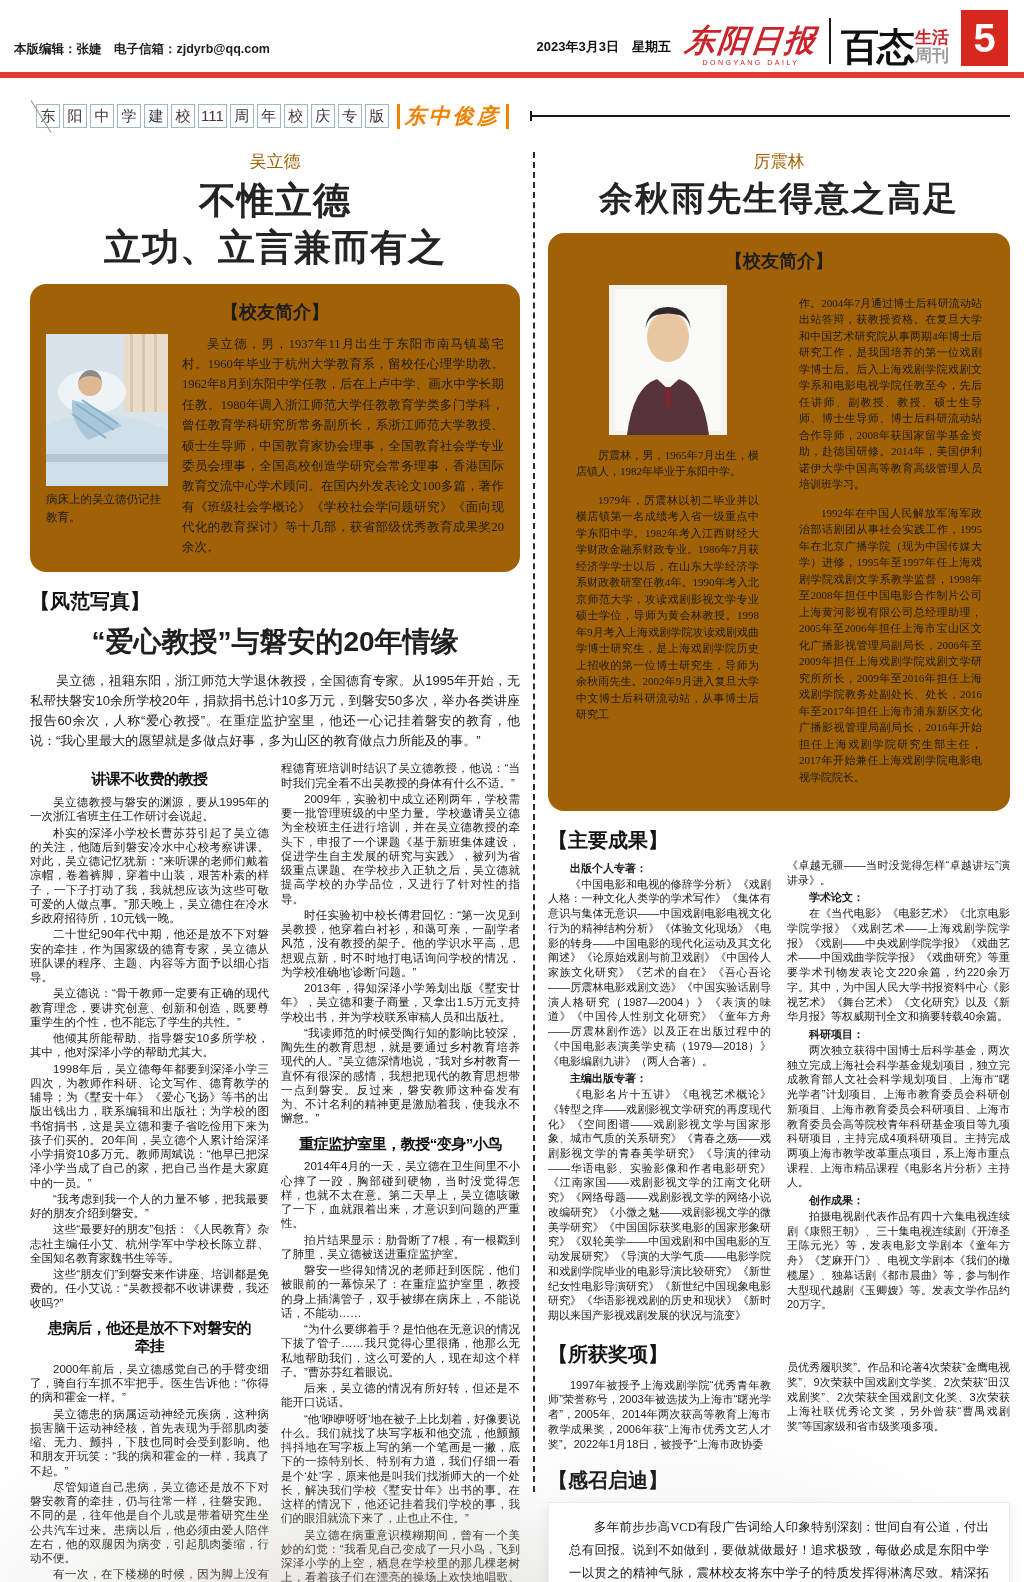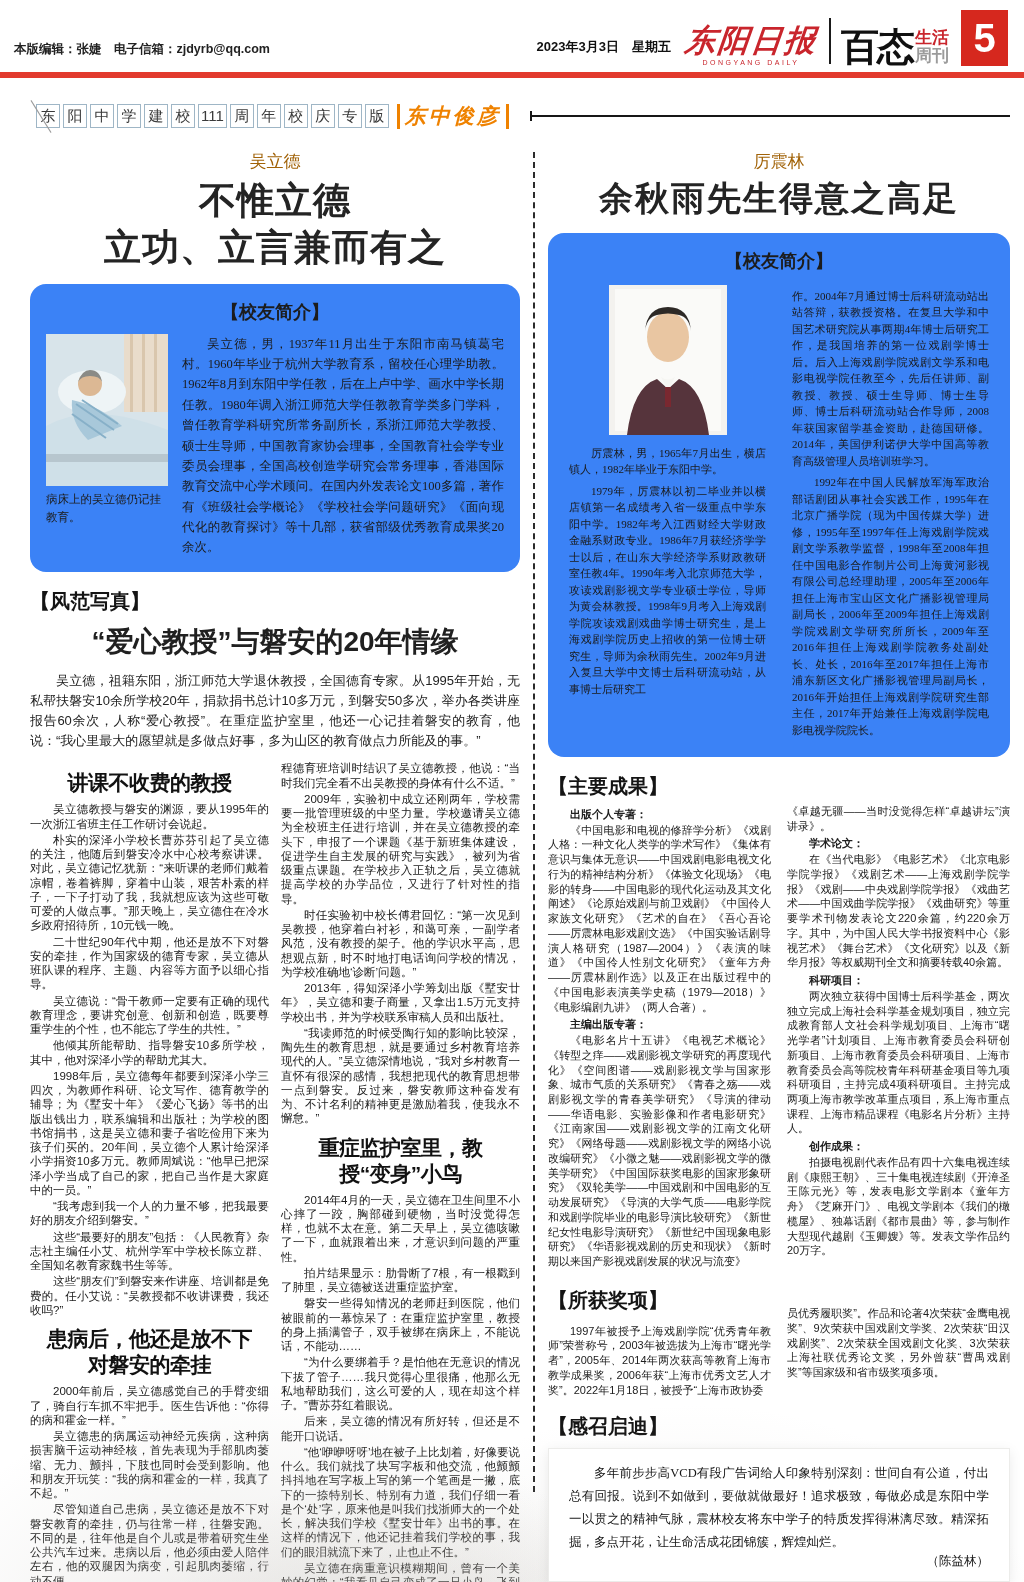--- a/index.html
+++ b/index.html
@@ -46,52 +46,52 @@
   .col-divider { position:absolute; left:503px; top:4px; height:1340px;
     border-left:2px dashed #2b2b2b; }
   .col-left  { position:absolute; left:0;   top:0; width:490px; }
   .col-right { position:absolute; left:518px; top:0; width:462px; }
 
   .kicker { text-align:center; font-size:17px; color:#a16207; margin:2px 0 4px; }
   .headline { text-align:center; font-size:37px; font-weight:bold; line-height:1.28;
     letter-spacing:1px; color:#242424; }
   .headline-r { font-size:34px; letter-spacing:2px; }
 
-  .profile-box { background:#3b82f6; border-radius:16px; padding:10px 16px 14px; margin-top:12px; }
+  .profile-box { background:#a16207; border-radius:16px; padding:10px 16px 14px; margin-top:12px; }
   .profile-label { text-align:center; font-weight:bold; font-size:18px; color:#1c1c1c; margin:6px 0 10px; }
   .profile-flex { display:flex; gap:14px; }
   .photo-wrap { width:122px; flex:none; }
   .photo-frame { width:122px; height:152px; overflow:hidden; }
   .photo-frame svg { display:block; }
   .photo-caption { font-family:"Liberation Serif", serif; font-size:11.5px; line-height:1.55;
     margin-top:5px; color:#1d1d1d; }
   .bio { font-family:"Liberation Serif", serif; font-size:12.5px; line-height:1.63;
     text-align:justify; text-indent:2em; color:#1b1b1b; }
 
   .section-label { font-size:20px; font-weight:bold; color:#141414; margin:16px 0 4px; }
   .feature-title { text-align:center; font-size:28px; font-weight:bold; color:#202020; margin:8px 0 10px; }
   .lead { font-size:13px; line-height:1.55; text-align:justify; text-indent:2em; margin:0 0 10px; color:#222; }
 
   .body-cols { display:flex; gap:12px; }
   .body-col { width:239px; font-size:11.5px; line-height:1.24; text-align:justify; color:#202020; }
   .body-col p { margin:0 0 2px; text-indent:2em; }
   .body-col p.no-indent { text-indent:0; }
-  .subhead { font-weight:bold; font-size:21px; text-align:center; margin:9px 16px 6px;
+  .subhead { font-weight:bold; font-size:15px; text-align:center; margin:9px 16px 6px;
     letter-spacing:-0.5px; color:#111; }
 
   .inspire-box { background:#fff; border:1px solid #ececea; box-shadow:0 3px 12px rgba(0,0,0,0.08);
     padding:13px 20px 11px; margin-top:8px; font-family:"Liberation Serif", serif; position:relative; z-index:2; }
   .inspire-text { font-size:12.5px; line-height:1.82; text-align:justify; text-indent:2em; color:#151515; margin:0; }
   .inspire-author { text-align:right; font-size:12.5px; margin-top:0; color:#151515; }
 
   
   .rp-flex { display:flex; gap:16px; }
   .rp-col { flex:1; font-family:"Liberation Serif", serif; font-size:11px; line-height:1.5;
     text-align:justify; color:#1a1a1a; }
-  .rp-col p { margin:5px; text-indent:2em; }
+  .rp-col p { margin:12px; text-indent:2em; }
   .rp-col p.no-indent { text-indent:0; }
   .portrait { width:118px; height:150px; margin:2px auto 10px; }
 
   .results-cols { display:flex; gap:16px; margin-top:4px; position:relative; }
   .results-col { flex:1; font-size:11px; line-height:1.34; text-align:justify; color:#202020; }
   .results-col p { margin:0; text-indent:2em; }
   .results-col p.no-indent { text-indent:0; }
   .lead-in { font-weight:bold; text-indent:2em; margin:3px 0 1px; }
   .awards-label { font-size:20px; font-weight:bold; color:#141414; margin:18px 0 10px; }
   .awards-cont { margin-top:48px !important; text-indent:0 !important; }

